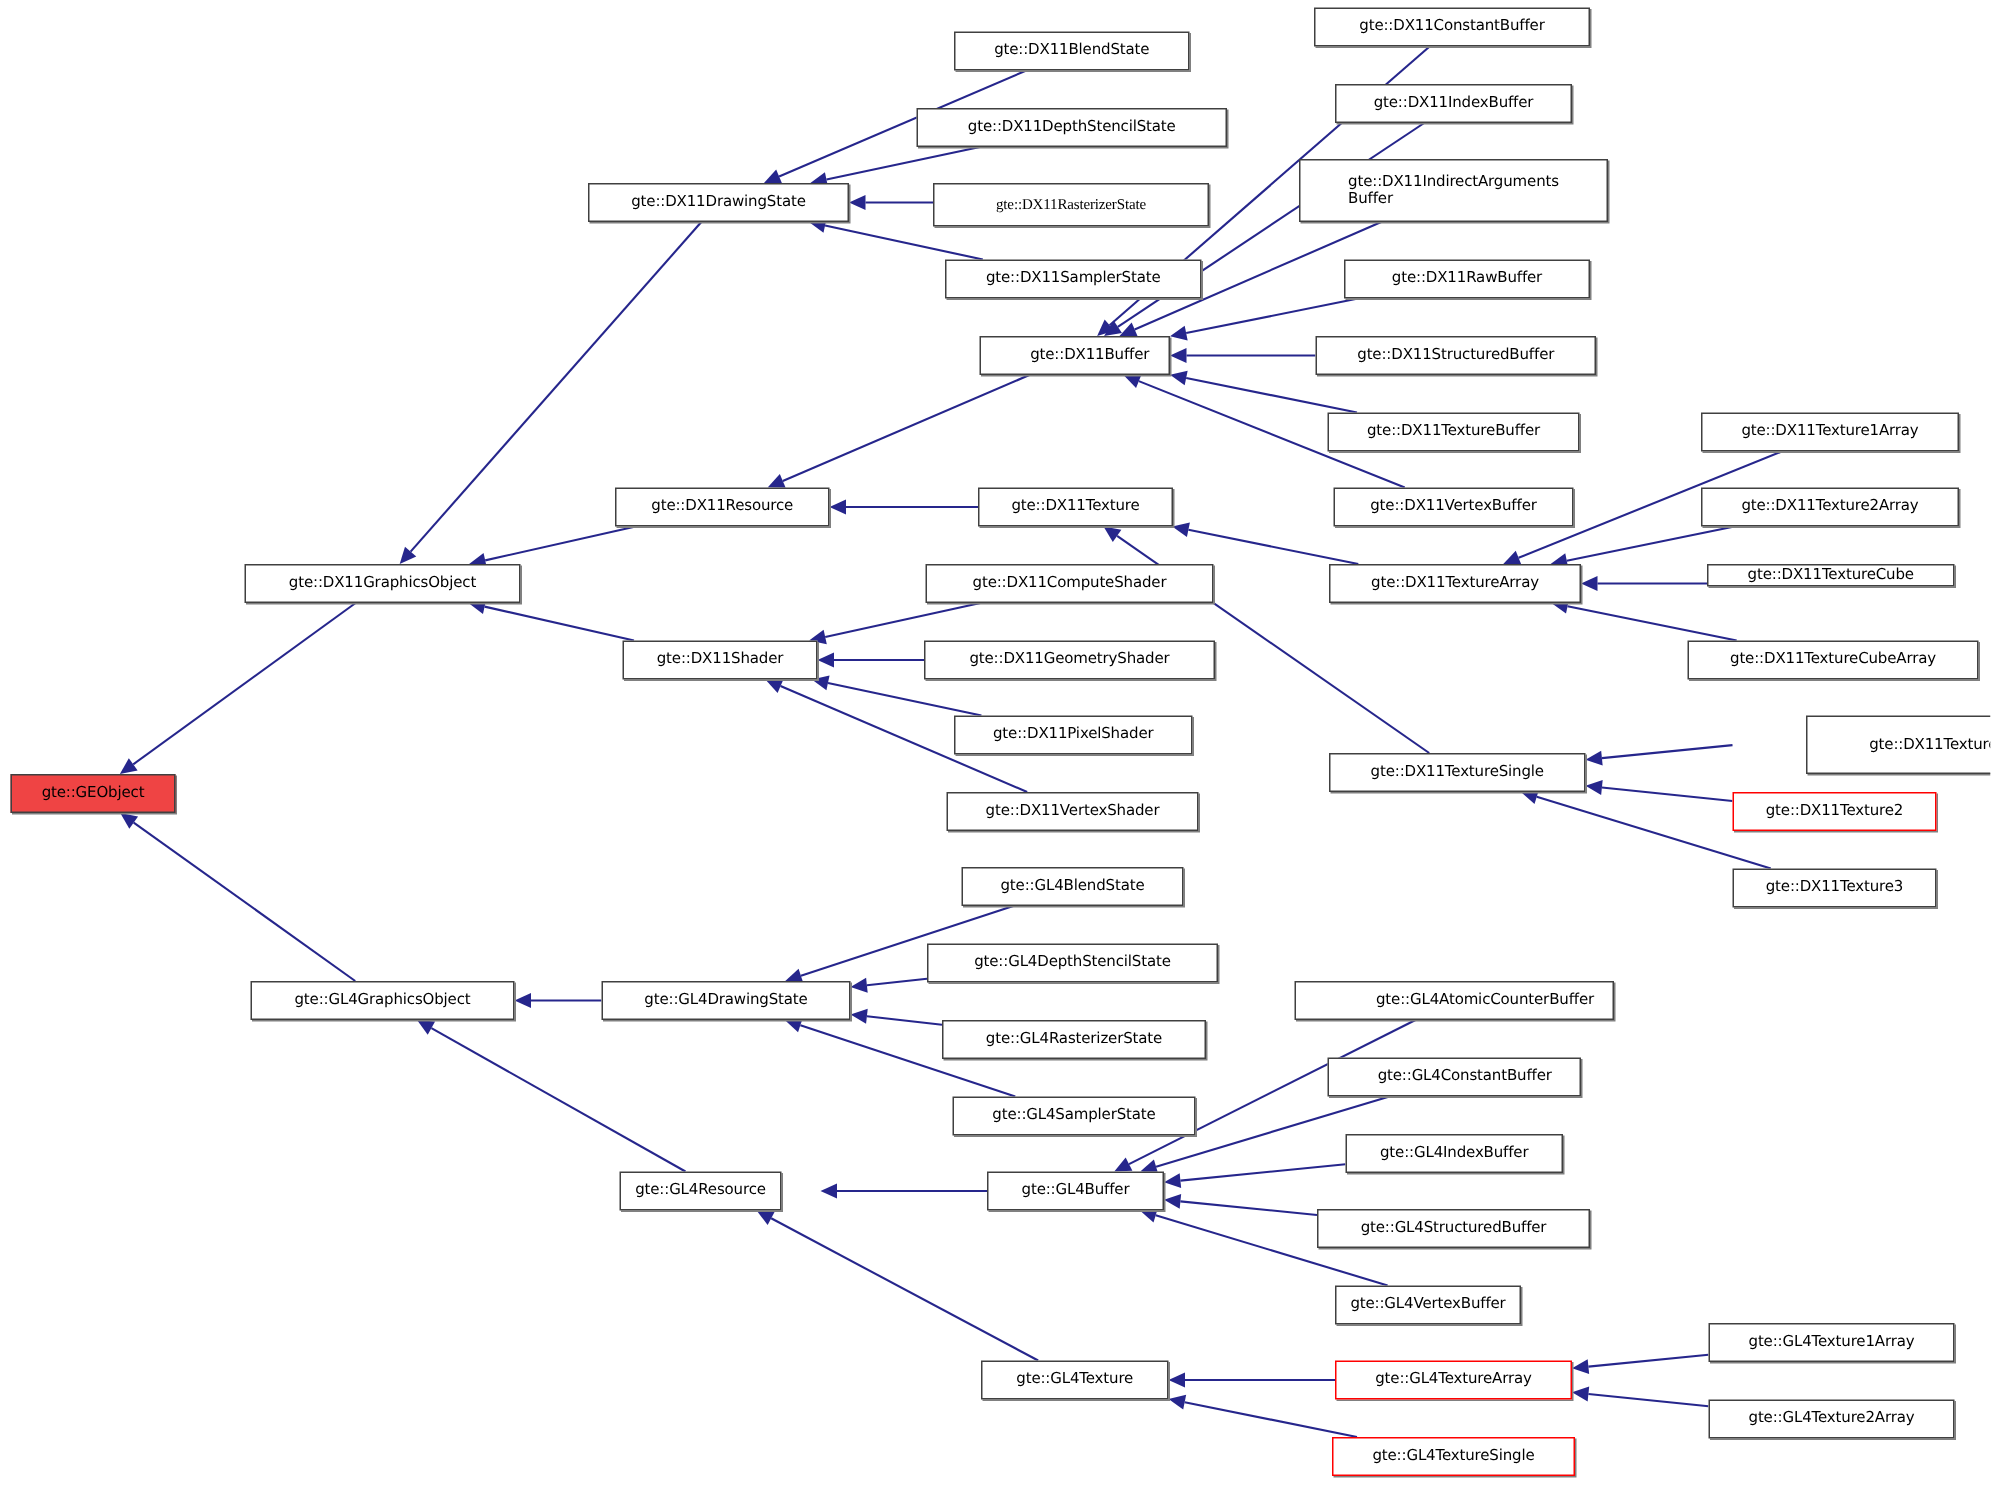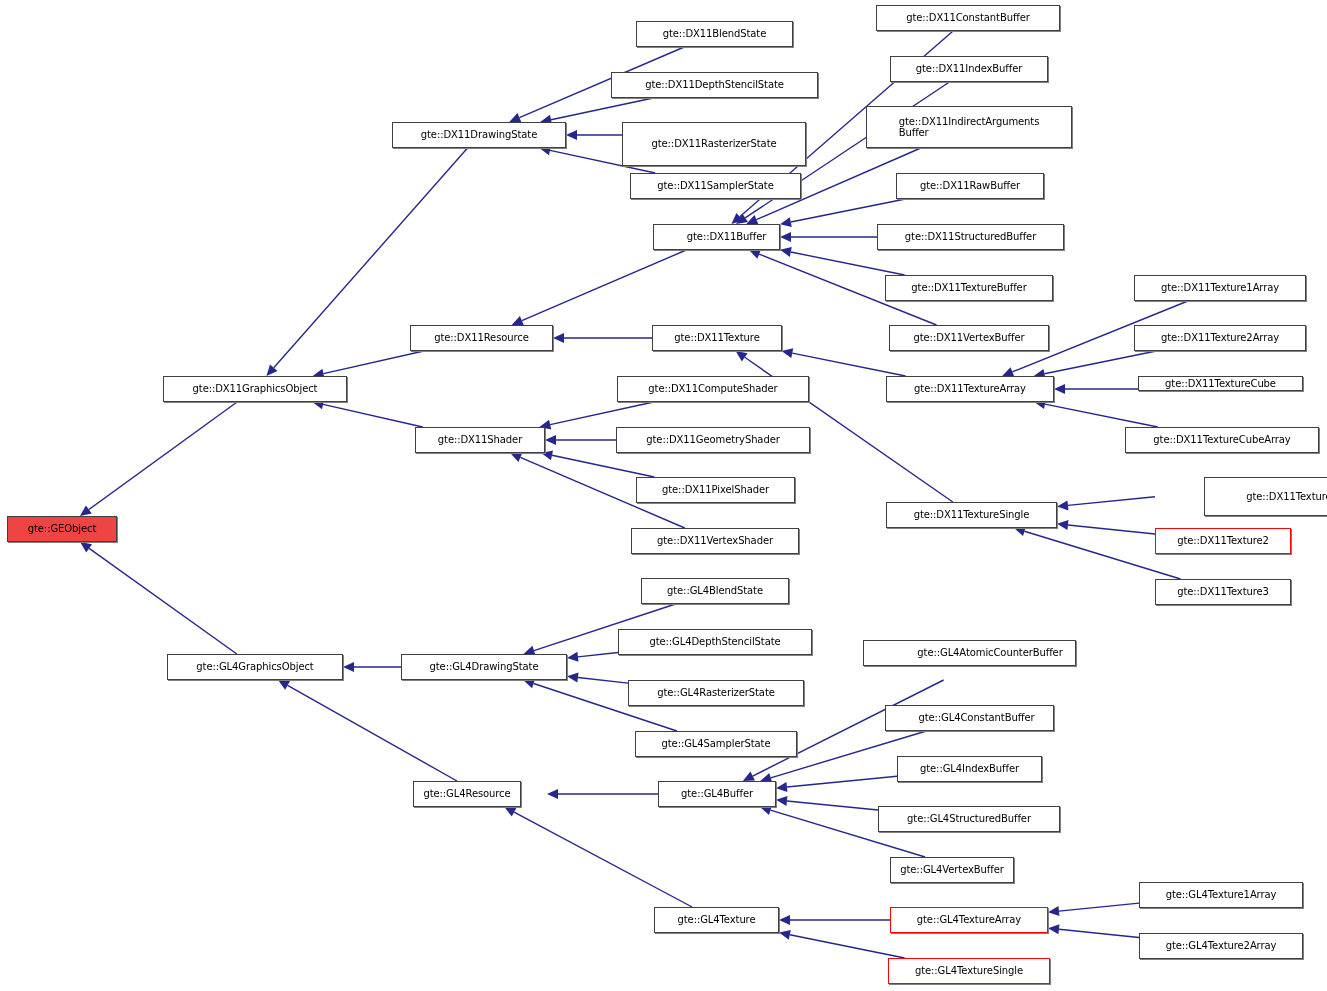--- a/index.html
+++ b/index.html
@@ -221,29 +221,29 @@
         <line x1="1139.00" y1="937.54" x2="1058.94" y2="929.28" stroke="#26268c" stroke-width="1.4"></line>
         <polygon points="1048.00,928.15 1059.46,924.31 1058.43,934.25" fill="#26268c"></polygon>
       </g>
     </svg>
   <div id="nodes">
       <div class="node root" style="left: 7px; top: 516px; width: 110px; height: 26px;">gte::GEObject</div>
       <div class="node" style="left: 163px; top: 376px; width: 184px; height: 26px;">gte::DX11GraphicsObject</div>
       <div class="node" style="left: 392px; top: 122px; width: 174px; height: 26px;">gte::DX11DrawingState</div>
       <div class="node" style="left: 636px; top: 21px; width: 157px; height: 26px;">gte::DX11BlendState</div>
       <div class="node" style="left: 611px; top: 72px; width: 207px; height: 26px;">gte::DX11DepthStencilState</div>
-      <div class="node" style="left: 622px; top: 122px; width: 184px; height: 44px;">gte::DX11RasterizerState</div>
+      <div class="node" style="left: 622px; top: 122px; width: 184px; height: 29px; font-family: Liberation Serif, serif;">gte::DX11RasterizerState</div>
       <div class="node" style="left: 630px; top: 173px; width: 171px; height: 26px;">gte::DX11SamplerState</div>
       <div class="node" style="left: 410px; top: 325px; width: 143px; height: 26px;">gte::DX11Resource</div>
       <div class="node" style="left: 653px; top: 224px; width: 127px; height: 26px; padding-left: 20px;">gte::DX11Buffer</div>
       <div class="node" style="left: 876px; top: 5px; width: 184px; height: 26px;">gte::DX11ConstantBuffer</div>
       <div class="node" style="left: 890px; top: 56px; width: 158px; height: 26px;">gte::DX11IndexBuffer</div>
       <div class="node" style="left: 866px; top: 106px; width: 206px; height: 42px;">gte::DX11IndirectArguments
 Buffer</div>
-      <div class="node" style="left: 896px; top: 173px; width: 148px; height: 26px;">gte::DX11RawBuffer</div>
+      <div class="node" style="left: 896px; top: 173px; width: 164px; height: 26px;">gte::DX11RawBuffer</div>
       <div class="node" style="left: 877px; top: 224px; width: 187px; height: 26px;">gte::DX11StructuredBuffer</div>
       <div class="node" style="left: 885px; top: 275px; width: 168px; height: 26px;">gte::DX11TextureBuffer</div>
       <div class="node" style="left: 889px; top: 325px; width: 160px; height: 26px;">gte::DX11VertexBuffer</div>
       <div class="node" style="left: 652px; top: 325px; width: 130px; height: 26px;">gte::DX11Texture</div>
       <div class="node" style="left: 886px; top: 376px; width: 168px; height: 26px;">gte::DX11TextureArray</div>
       <div class="node" style="left: 1134px; top: 275px; width: 172px; height: 26px;">gte::DX11Texture1Array</div>
       <div class="node" style="left: 1134px; top: 325px; width: 172px; height: 26px;">gte::DX11Texture2Array</div>
       <div class="node" style="left: 1138px; top: 376px; width: 165px; height: 15px;">gte::DX11TextureCube</div>
       <div class="node" style="left: 1125px; top: 427px; width: 194px; height: 26px;">gte::DX11TextureCubeArray</div>
       <div class="node" style="left: 886px; top: 502px; width: 171px; height: 26px;">gte::DX11TextureSingle</div>
@@ -256,21 +256,21 @@
       <div class="node" style="left: 636px; top: 477px; width: 159px; height: 26px;">gte::DX11PixelShader</div>
       <div class="node" style="left: 631px; top: 528px; width: 168px; height: 26px;">gte::DX11VertexShader</div>
       <div class="node" style="left: 167px; top: 654px; width: 176px; height: 26px;">gte::GL4GraphicsObject</div>
       <div class="node" style="left: 401px; top: 654px; width: 166px; height: 26px;">gte::GL4DrawingState</div>
       <div class="node" style="left: 641px; top: 578px; width: 148px; height: 26px;">gte::GL4BlendState</div>
       <div class="node" style="left: 618px; top: 629px; width: 194px; height: 26px;">gte::GL4DepthStencilState</div>
       <div class="node" style="left: 628px; top: 680px; width: 176px; height: 26px;">gte::GL4RasterizerState</div>
       <div class="node" style="left: 635px; top: 731px; width: 162px; height: 26px;">gte::GL4SamplerState</div>
       <div class="node" style="left: 413px; top: 781px; width: 108px; height: 26px;">gte::GL4Resource</div>
       <div class="node" style="left: 658px; top: 781px; width: 118px; height: 26px;">gte::GL4Buffer</div>
-      <div class="node" style="left: 863px; top: 640px; width: 213px; height: 26px; padding-left: 41px;">gte::GL4AtomicCounterBuffer</div>
+      <div class="node" style="left: 863px; top: 654px; width: 213px; height: 26px; padding-left: 41px;">gte::GL4AtomicCounterBuffer</div>
       <div class="node" style="left: 885px; top: 705px; width: 169px; height: 26px; padding-left: 14px;">gte::GL4ConstantBuffer</div>
       <div class="node" style="left: 897px; top: 756px; width: 145px; height: 26px;">gte::GL4IndexBuffer</div>
       <div class="node" style="left: 878px; top: 806px; width: 182px; height: 26px;">gte::GL4StructuredBuffer</div>
       <div class="node" style="left: 890px; top: 857px; width: 124px; height: 26px;">gte::GL4VertexBuffer</div>
       <div class="node" style="left: 654px; top: 907px; width: 125px; height: 26px;">gte::GL4Texture</div>
       <div class="node highlight" style="left: 890px; top: 907px; width: 158px; height: 26px;">gte::GL4TextureArray</div>
       <div class="node highlight" style="left: 888px; top: 958px; width: 162px; height: 26px;">gte::GL4TextureSingle</div>
       <div class="node" style="left: 1139px; top: 882px; width: 164px; height: 26px;">gte::GL4Texture1Array</div>
       <div class="node" style="left: 1139px; top: 933px; width: 164px; height: 26px;">gte::GL4Texture2Array</div>
     </div>

